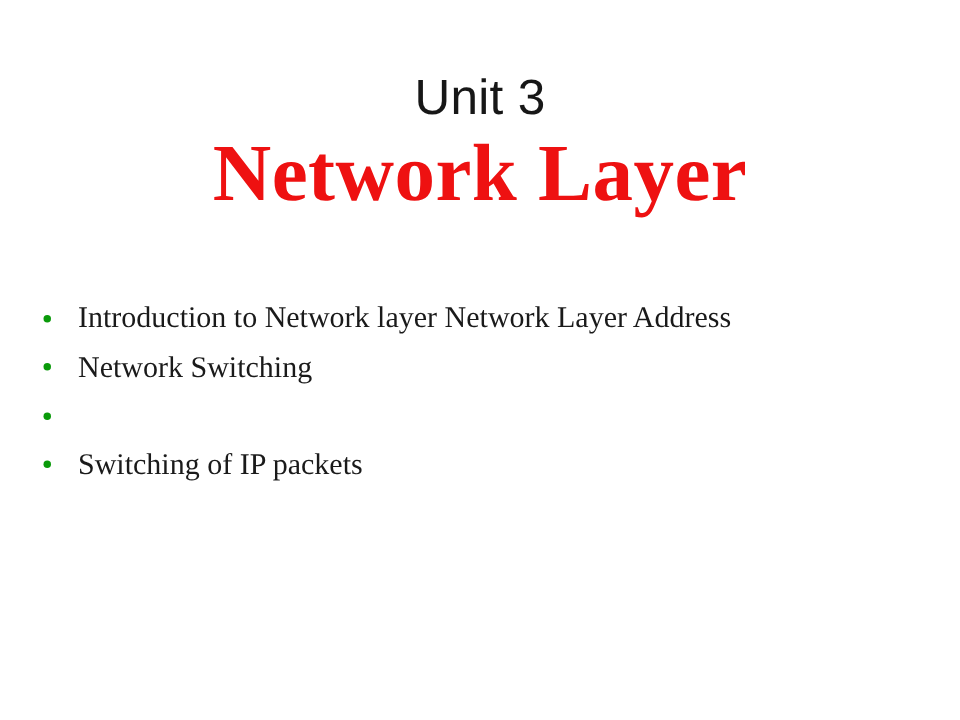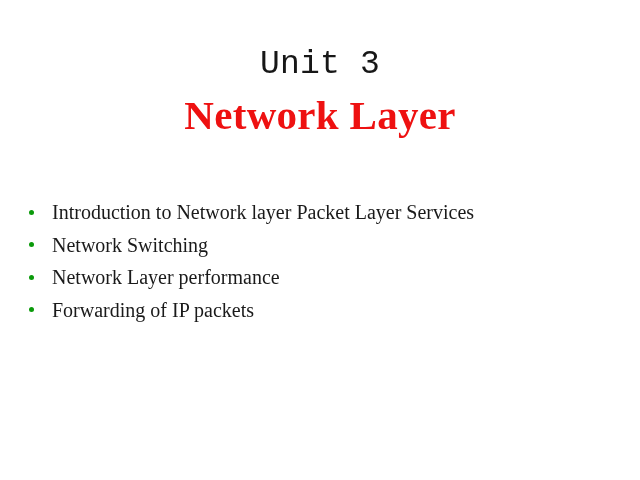--- a/index.html
+++ b/index.html
@@ -26,31 +26,31 @@
   
   .title-block {
     position: absolute;
     left: 0;
     top: 44px;
     width: 640px;
     text-align: center;
   }
 
   .title-line-1 {
-    font-family: Liberation Mono, monospace;
+    font-family: Liberation Sans, sans-serif;
     font-size: 33px;
     font-weight: normal;
     line-height: 42px;
     color: #171717;
     letter-spacing: 0.2px;
   }
 
   .title-line-2 {
     font-family: "Liberation Serif", "DejaVu Serif", serif;
-    font-size: 41px;
+    font-size: 54px;
     font-weight: bold;
     line-height: 52px;
     color: #ee1111;
     letter-spacing: 0.3px;
     margin-top: 3px;
   }
 
   
   .bullet-list {
     position: absolute;
@@ -93,29 +93,28 @@
 <div class="slide">
 
   <div class="title-block">
     <div class="title-line-1">Unit 3</div>
     <div class="title-line-2">Network Layer</div>
   </div>
 
   <ul class="bullet-list">
     <li class="bullet-item">
       <span class="bullet-marker"></span>
-      <span class="bullet-text">Introduction to Network layer Packet Layer Services</span>
+      <span class="bullet-text">Introduction to Network layer Network Layer Address</span>
     </li>
     <li class="bullet-item">
       <span class="bullet-marker"></span>
       <span class="bullet-text">Network Switching</span>
     </li>
     <li class="bullet-item">
       <span class="bullet-marker"></span>
-      <span class="bullet-text">Network Layer performance</span>
     </li>
     <li class="bullet-item">
       <span class="bullet-marker"></span>
-      <span class="bullet-text">Forwarding of IP packets</span>
+      <span class="bullet-text">Switching of IP packets</span>
     </li>
   </ul>
 
 </div>
 
 </body></html>

